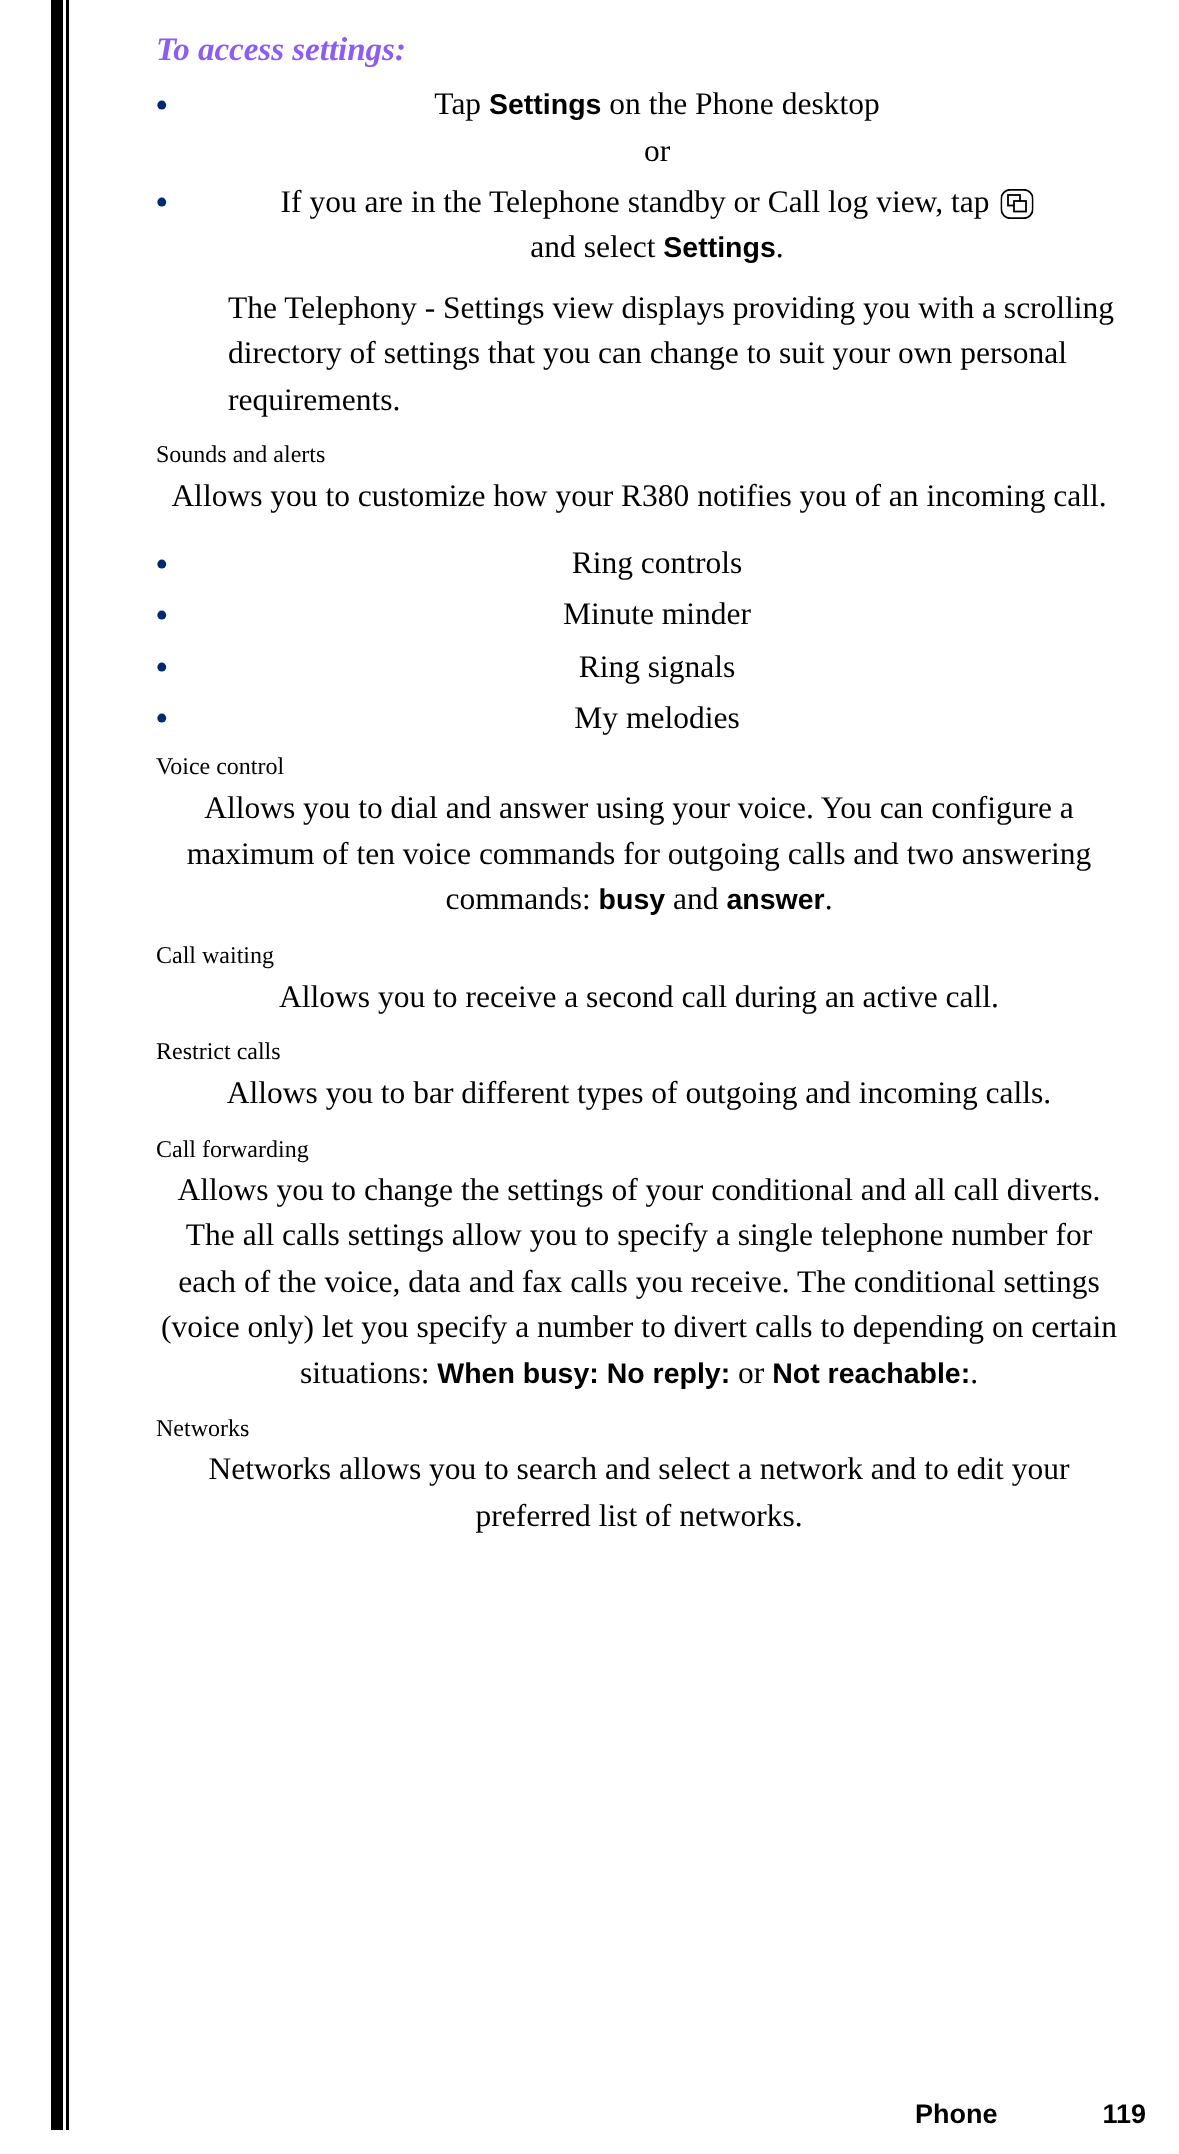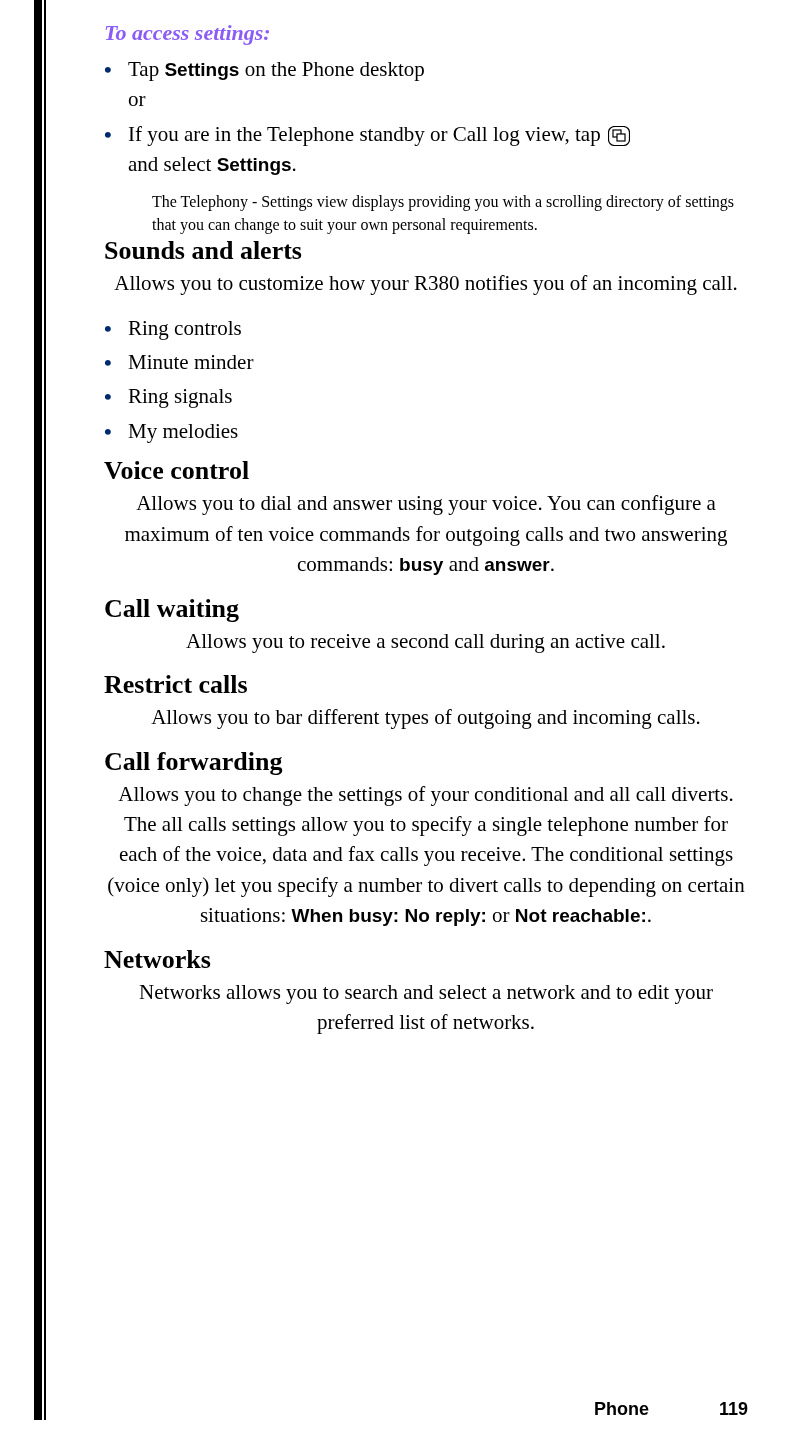--- a/index.html
+++ b/index.html
@@ -31,45 +31,47 @@
     font-style: italic;
     font-weight: bold;
     font-size: 22px;
     margin-top: 0;
     margin-bottom: 8px;
   }
   .bullet-list {
     list-style: none;
     padding: 0;
     margin: 0 0 10px 0;
+    text-align: center;
   }
   .bullet-list > li {
     position: relative;
     padding-left: 24px;
     font-size: 21px;
     line-height: 1.45;
     margin-bottom: 4px;
   }
   .bullet-list > li::before {
     content: "•";
     position: absolute;
     left: 0;
     top: 0;
     color: #002a6e;
     font-size: 22px;
     font-weight: bold;
   }
   .indent-block {
     margin-left: 48px;
-    font-size: 16px;
+    font-size: 21px;
     line-height: 1.45;
+    margin-bottom: 14px;
   }
   .section-title {
-    font-weight: bold;
-    font-size: 26px;
+    font-weight: normal;
+    font-size: 16px;
     margin-bottom: 2px;
   }
   .section-body {
     font-size: 21px;
     line-height: 1.45;
     margin: 0 0 14px 0;
     text-align: center;
   }
   .sans-bold {
     font-family: Arial, Helvetica, sans-serif;
@@ -80,21 +82,21 @@
     display: inline-block;
     vertical-align: middle;
     margin-left: 2px;
   }
   .icon-box svg {
     display: block;
   }
   .footer {
     position: absolute;
     bottom: 0;
-    right: 38px;
+    right: 22px;
     font-family: Arial, Helvetica, sans-serif;
     font-weight: bold;
     font-size: 18px;
   }
   .footer-label { margin-right: 70px; }
 </style>
 </head>
 <body>
 
 <div class="page">

